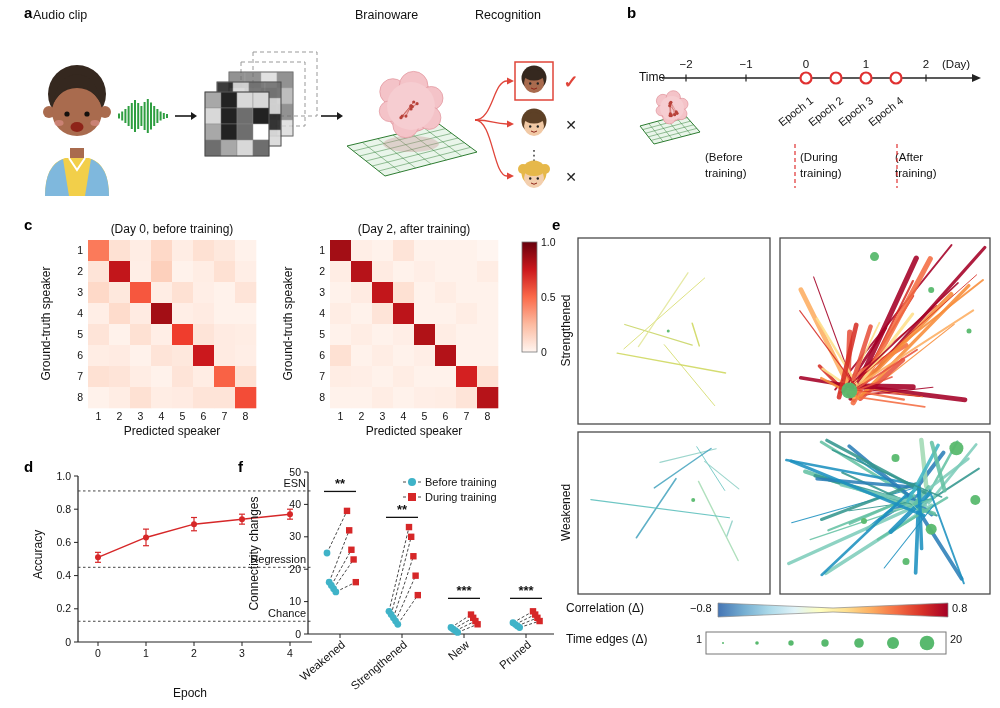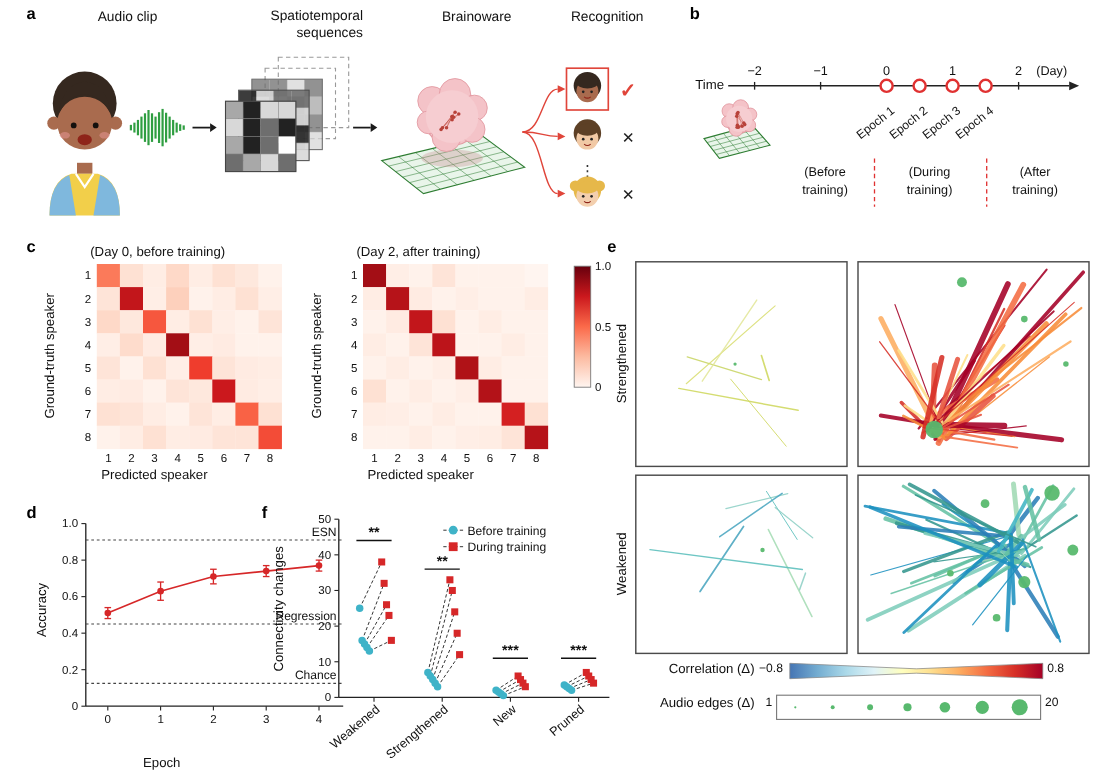--- a/index.html
+++ b/index.html
@@ -1,44 +1,42 @@
 <!DOCTYPE html>
 <html><head>
 <meta charset="utf-8">
 <style>
   *{margin:0;padding:0;box-sizing:border-box}
   html,body{background:#fff}
   body{font-family:"Liberation Sans",sans-serif;color:#111}
   .fig{position:relative;width:1000px;height:708px;background:#fff;overflow:hidden}
   .plabel{position:absolute;font-weight:bold;font-size:15px;color:#000}
-  .hdr{position:absolute;font-size:12.5px;color:#111;text-align:right;white-space:pre-line;line-height:1.25}
-  .cap{position:absolute;font-size:12px;color:#111;}
+  .hdr{position:absolute;font-size:12.5px;color:#111;text-align:left;white-space:pre-line;line-height:1.25}
+  .cap{position:absolute;font-size:12px;color:#111;text-align:center}
   .vlabel{position:absolute;font-size:12px;color:#111;text-align:center;transform:rotate(-90deg);height:15px;line-height:15px}
-  .phase{position:absolute;font-size:11.5px;color:#111;text-align:center;white-space:pre-line;line-height:1.35}
-  .legend-label{position:absolute;font-size:12px;color:#111;text-align:right}
+  .phase{position:absolute;font-size:11.5px;color:#111;white-space:pre-line;line-height:1.35}
+  .legend-label{position:absolute;font-size:12px;color:#111;text-align:left}
   .legend-val{position:absolute;font-size:11px;color:#111}
   .scalebar-rect{position:absolute;background:#111}
   svg{position:absolute;overflow:visible}
   svg text{font-family:"Liberation Sans",sans-serif}
 </style>
 </head>
 <body>
 
 <div class="fig">
 
   <span class="plabel" style="left:24px;top:4px">a</span>
   <span class="plabel" style="left:627px;top:4px">b</span>
   <span class="plabel" style="left:24px;top:216px">c</span>
   <span class="plabel" style="left:24px;top:458px">d</span>
   <span class="plabel" style="left:552px;top:216px">e</span>
   <span class="plabel" style="left:238px;top:458px">f</span>
 
   <div class="hdr" style="left:33px;top:8px;width:110px">Audio clip</div>
-  <div class="hdr" style="left:180px;top:7px;width:150px">Spatiotemporal
-sequences</div>
   <div class="hdr" style="left:355px;top:8px;width:110px">Brainoware</div>
   <div class="hdr" style="left:475px;top:8px;width:110px">Recognition</div>
   <svg id="svg-a" style="left:15px;top:24px" width="605" height="185">
       <g>
         <circle cx="62" cy="70" r="29" fill="#35281f"></circle>
         <circle cx="34" cy="88" r="6" fill="#a96b4e"></circle>
         <circle cx="90" cy="88" r="6" fill="#a96b4e"></circle>
         <ellipse cx="62" cy="88" rx="25" ry="24" fill="#a96b4e"></ellipse>
         <path d="M38,80 Q42,52 62,50 Q82,52 86,80 Q76,62 62,62 Q48,62 38,80 Z" fill="#35281f"></path>
         <circle cx="52" cy="90" r="2.6" fill="#14100d"></circle>
@@ -632,21 +630,21 @@
       <text x="163" y="39" font-size="11" fill="#111">During training</text>
     </svg>
 
   <div class="vlabel" style="left:511px;top:323px;width:110px">Strengthened</div>
   <div class="vlabel" style="left:521px;top:505px;width:90px">Weakened</div>
   <div class="cap" style="left:928px;top:560px;width:58px">100 μm</div>
   <div class="scalebar-rect" style="left:938px;top:580px;width:34px;height:5px"></div>
   <div class="legend-label" style="left:566px;top:601px;width:120px">Correlation (Δ)</div>
   <div class="legend-val" style="left:690px;top:602px;width:30px">−0.8</div>
   <div class="legend-val" style="left:952px;top:602px;width:30px">0.8</div>
-  <div class="legend-label" style="left:566px;top:632px;width:120px">Audio edges (Δ)</div>
+  <div class="legend-label" style="left:566px;top:632px;width:120px">Time edges (Δ)</div>
   <div class="legend-val" style="left:696px;top:633px;width:20px">1</div>
   <div class="legend-val" style="left:950px;top:633px;width:26px">20</div>
   <svg id="svg-e" style="left:556px;top:232px" width="440" height="476">
       <defs>
         <clipPath id="clip_strengthened_before">
           <rect x="23" y="7" width="190" height="184"></rect>
         </clipPath>
         <clipPath id="clip_strengthened_during">
           <rect x="225" y="7" width="208" height="184"></rect>
         </clipPath>

